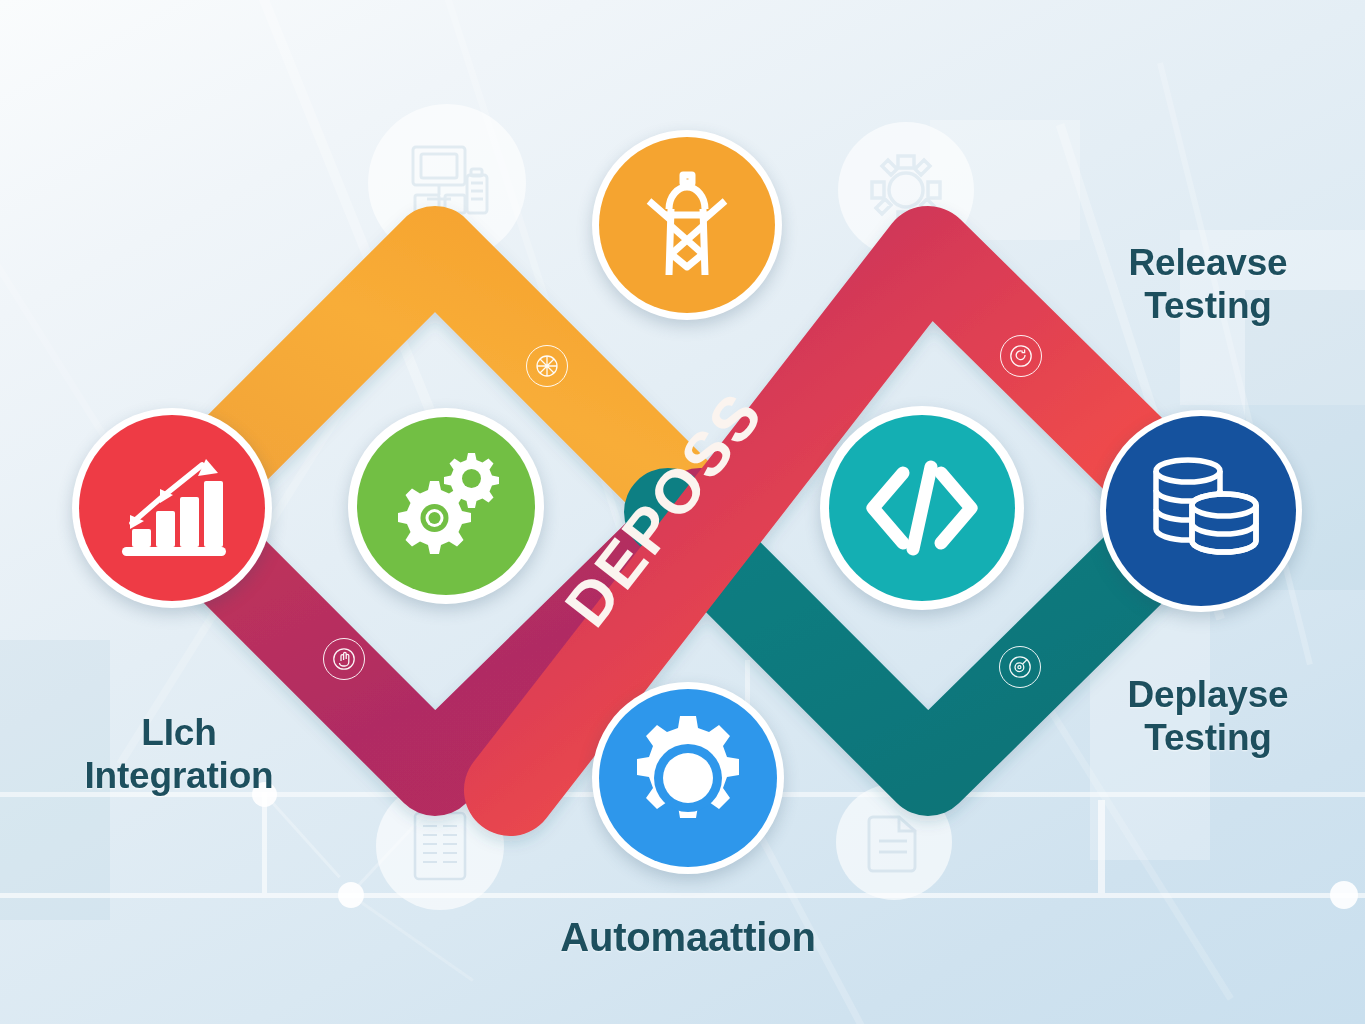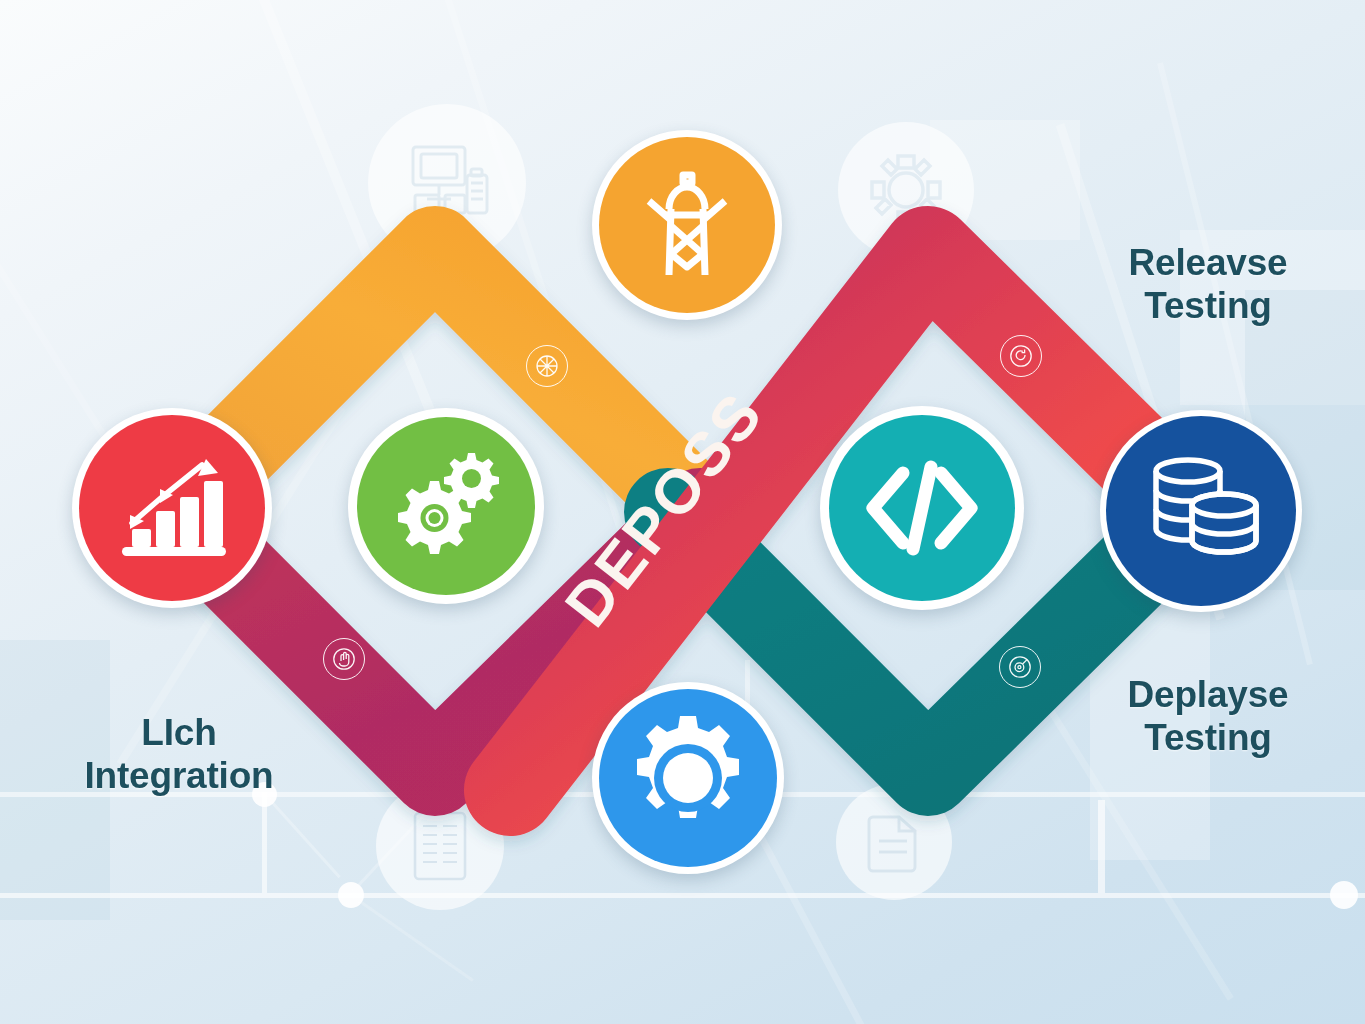--- a/index.html
+++ b/index.html
@@ -360,20 +360,21 @@
         <path d="M54 70 a32 11 0 0 0 64 0"></path>
       </svg>
     </div>
   </div>
 
 
   <div class="label lbl-side" style="left:39px; top:664px; width:280px;margin-top:48px;">LIch
 Integration</div>
 
 
+  <div class="label lbl-bottom" style="left:508px; top:914px; width:360px;">Automaattion</div>
 
   <div class="label lbl-side" style="left:1072px; top:242px; width:272px;">Releavse
 Testing</div>
 
   <div class="label lbl-side" style="left:1072px; top:674px; width:272px;">Deplayse
 Testing</div>
 
 </div>
 
 </body></html>

